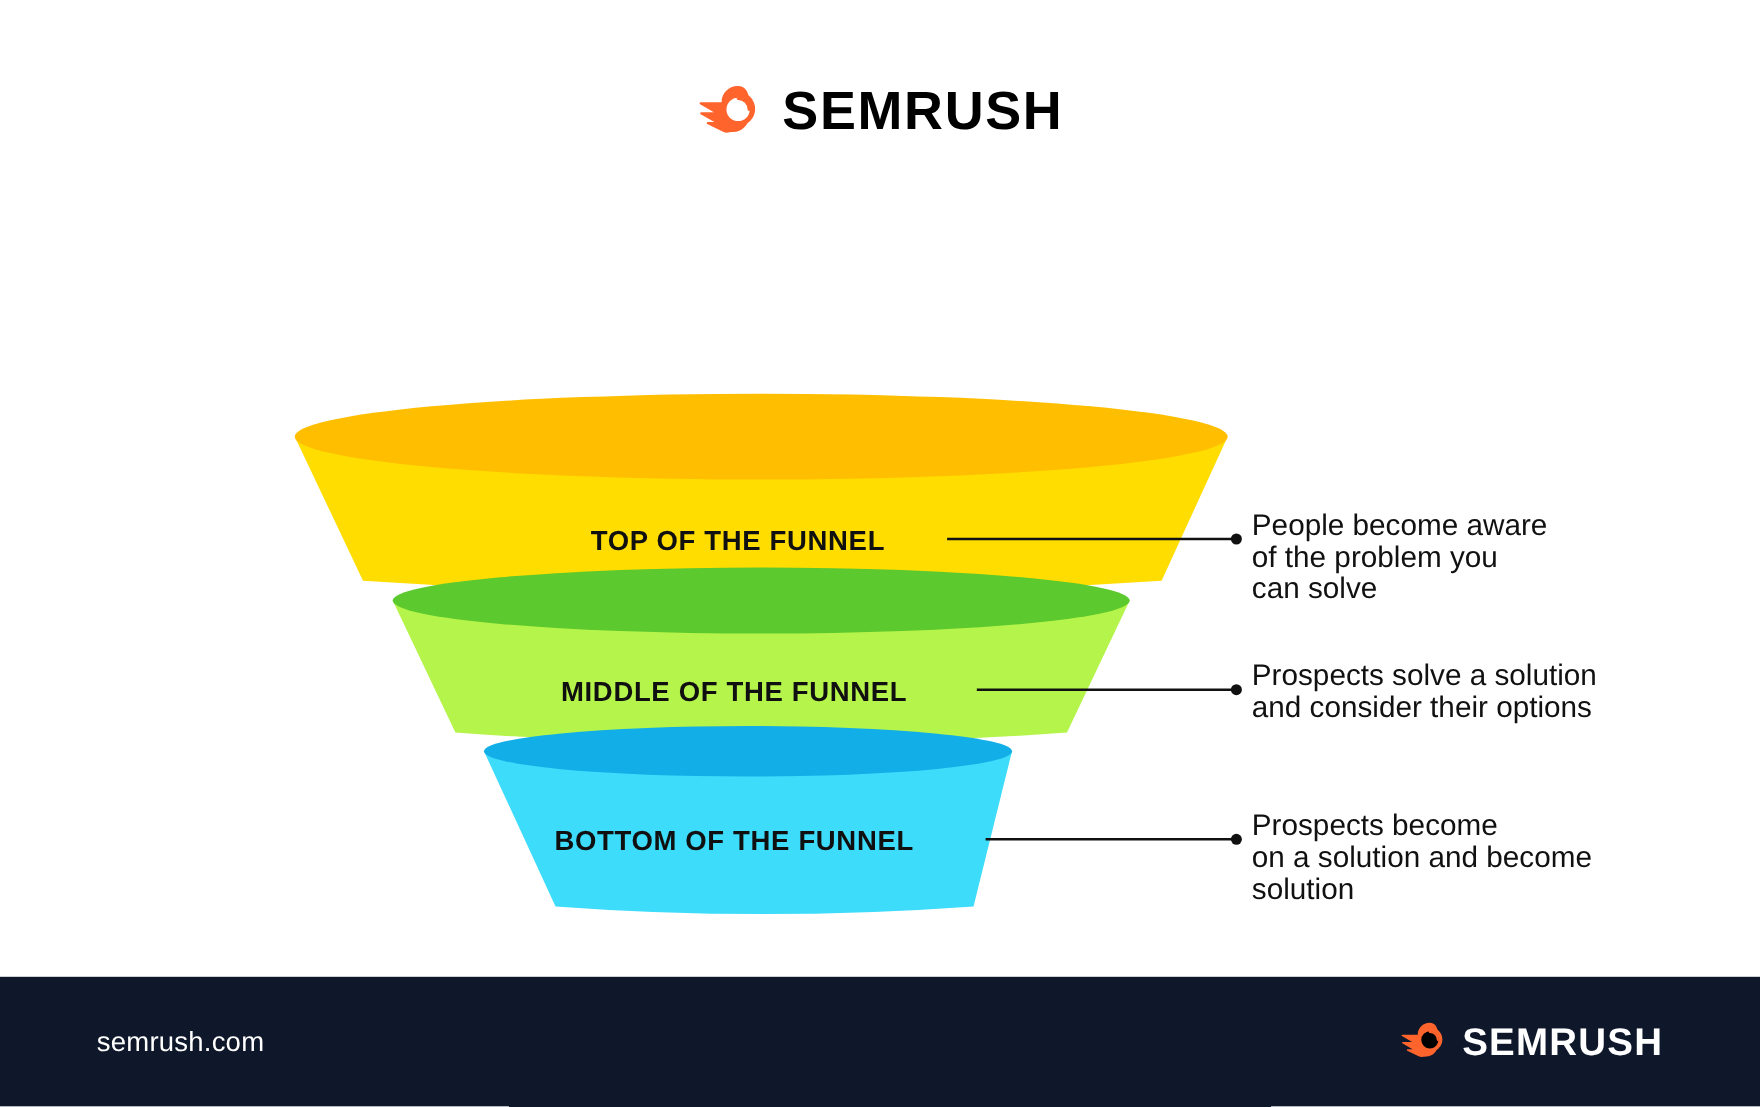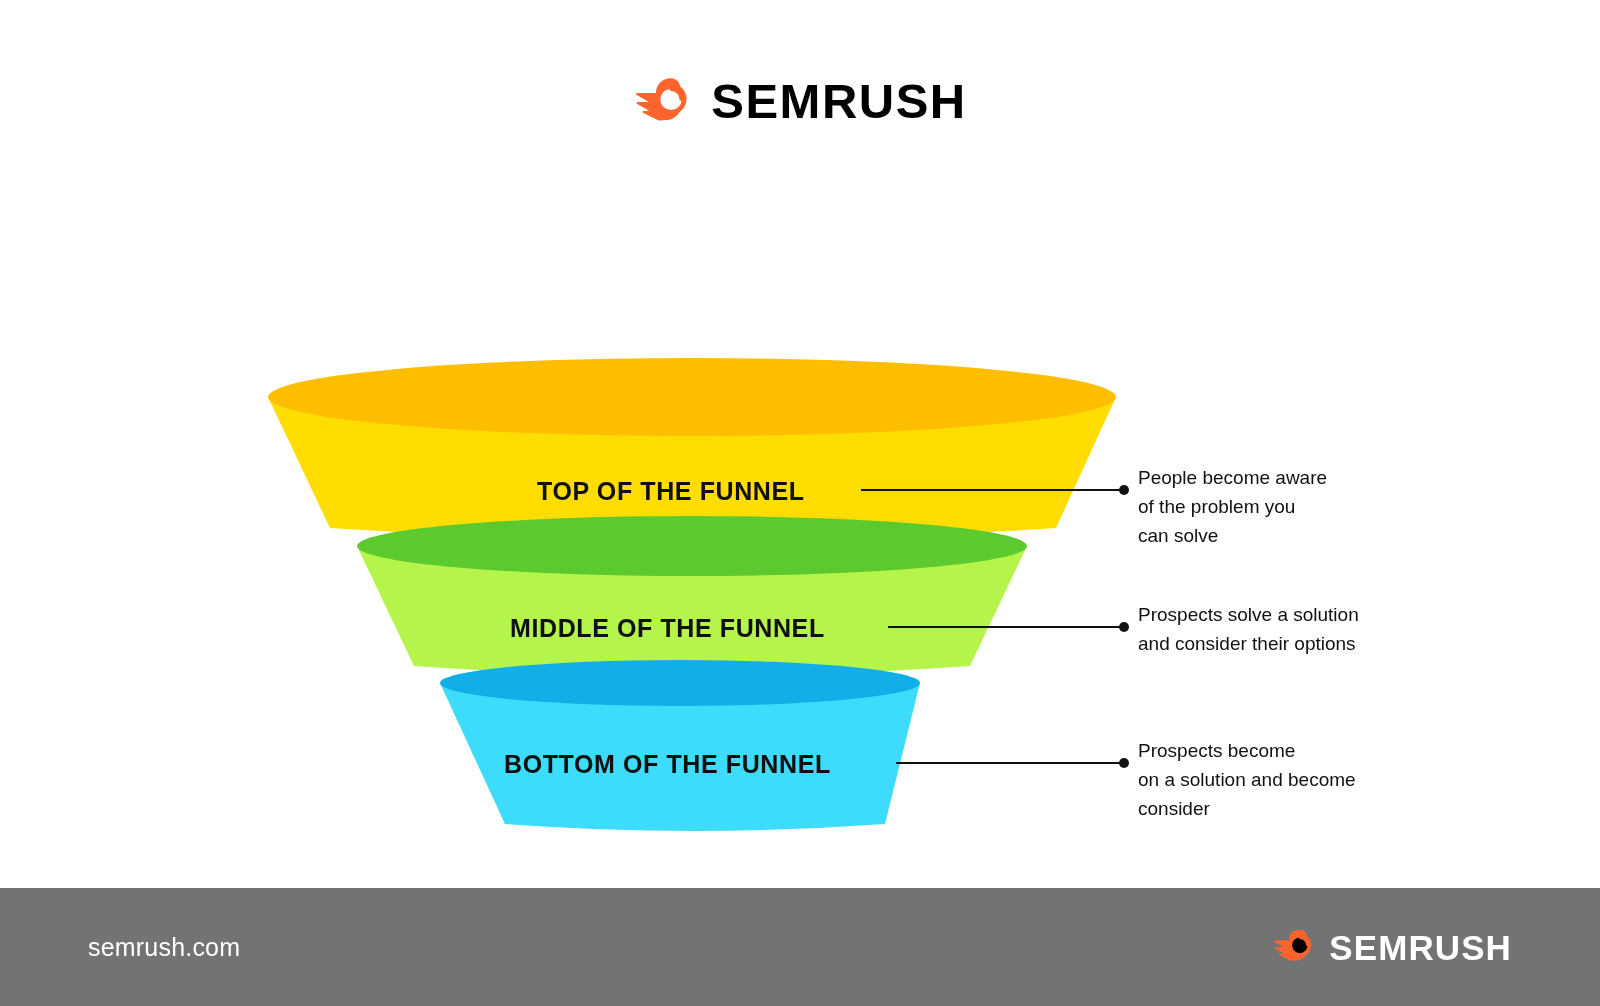--- a/index.html
+++ b/index.html
@@ -70,34 +70,34 @@
     font-family: "Liberation Sans", sans-serif;
     font-weight: 700;
     font-size: 25px;
     letter-spacing: 0.6px;
     fill: #101010;
   }
 
   .desc-line {
     position: absolute;
     font-family: "Liberation Sans", sans-serif;
-    font-size: 19px;
+    font-size: 27px;
     line-height: 29px;
     color: #111111;
     white-space: nowrap;
   }
 
   
   .footer {
     position: absolute;
     left: 0;
     bottom: 0;
     width: 1600px;
     height: 118px;
-    background: #737373;
+    background: #0f172a;
     display: flex;
     align-items: center;
     justify-content: space-between;
     padding: 16px 88px;
   }
   .footer-url {
     font-family: "Liberation Sans", sans-serif;
     font-size: 25px;
     font-weight: 400;
     color: #ffffff;
@@ -181,21 +181,21 @@
   </div>
 
   <div>
     <div class="desc-line" style="left:1138px; top:600px;">Prospects solve a solution</div>
     <div class="desc-line" style="left:1138px; top:629px;">and consider their options</div>
   </div>
 
   <div>
     <div class="desc-line" style="left:1138px; top:736px;">Prospects become</div>
     <div class="desc-line" style="left:1138px; top:765px;">on a solution and become</div>
-    <div class="desc-line" style="left:1138px; top:794px;">consider</div>
+    <div class="desc-line" style="left:1138px; top:794px;">solution</div>
   </div>
 
   <div class="footer">
     <span class="footer-url">semrush.com</span>
     <span class="footer-logo">
       <span>
         <svg width="44" height="34" viewBox="0 0 60 46" xmlns="http://www.w3.org/2000/svg">
           <g fill="#FF642D">
             <path d="M37.5,2.2 C29.5,2.2 23.0,8.7 23.0,16.7 L23.0,17.0 L4.0,17.0 C3.0,17.0 2.6,18.2 3.4,18.8 L16.0,26.0 L4.5,26.0 C3.5,26.0 3.1,27.2 3.9,27.8 L16.5,35.0 L10.5,35.0 C9.5,35.0 9.1,36.2 9.9,36.8 L24.8,44.0 C27.4,45.3 30.4,44.0 33.5,44.0 C41.5,44.0 48.0,37.5 48.0,29.5 L48.0,16.7 C48.0,8.7 45.5,2.2 37.5,2.2 Z"></path>
             <circle cx="38.0" cy="23.0" r="15.5"></circle>

